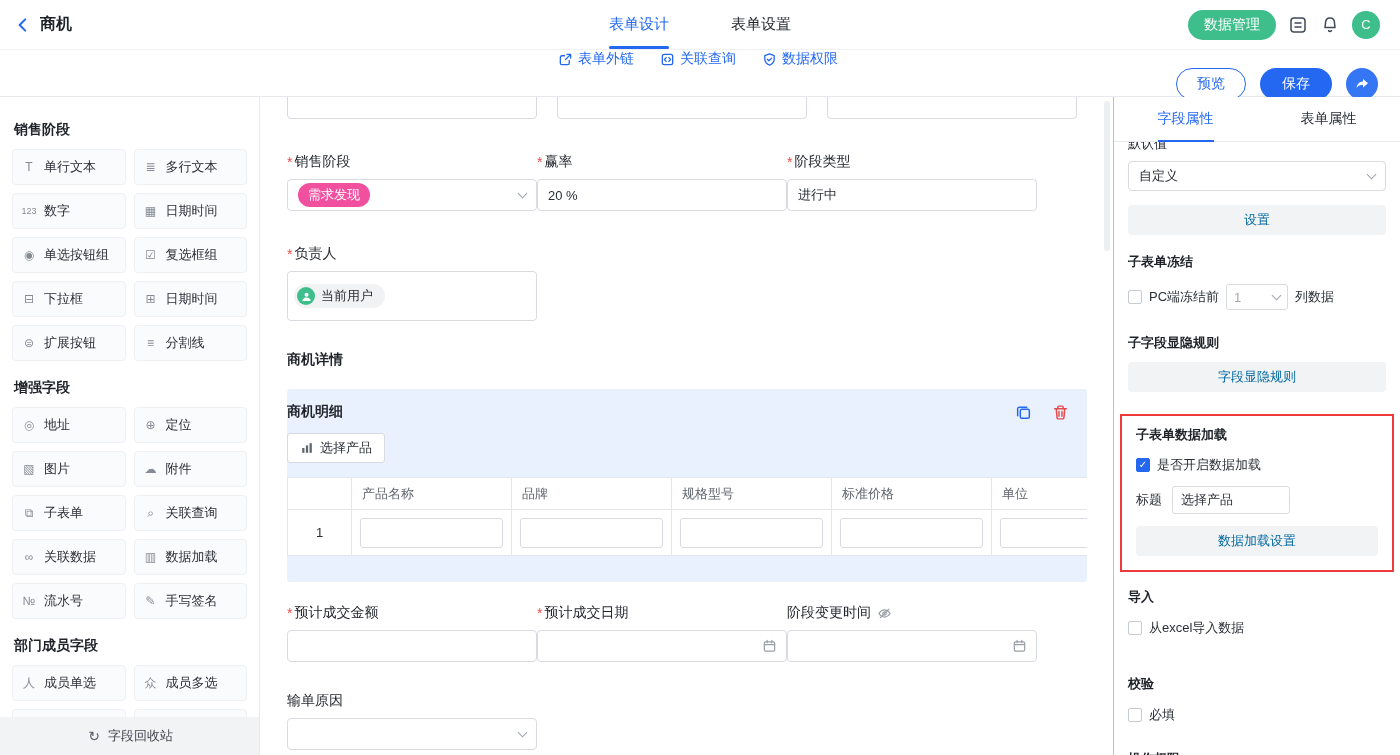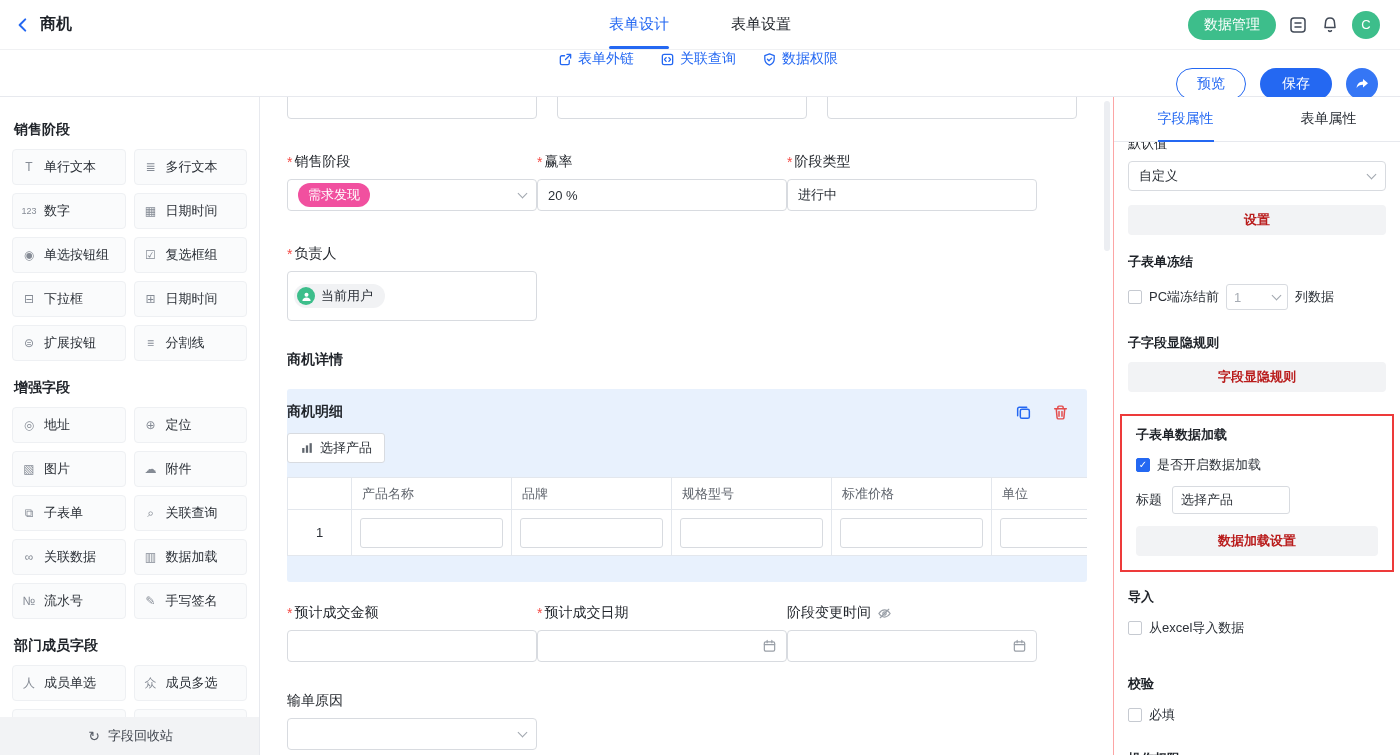--- a/index.html
+++ b/index.html
@@ -80,21 +80,21 @@
 
   
   .panel { width:287px; border-left:1px solid #fca5a5; flex-shrink:0; display:flex; flex-direction:column; background:#fff; }
   .p-tabs { height:45px; border-bottom:1px solid #e7e9ee; display:flex; flex-shrink:0; }
   .p-tab { flex:1; display:flex; align-items:center; justify-content:center; font-size:14px; color:#2a2f36; position:relative; cursor:pointer; }
   .p-tab.active { color:#2468F2; }
   .p-tab.active::after { content:""; position:absolute; left:50%; transform:translateX(-50%); bottom:-1px; width:56px; height:2px; background:#2468F2; }
   .p-body { flex:1; overflow:hidden; padding:0 14px; position:relative; }
   .p-clip { margin-top:-7px; font-size:13px; color:#1f2329; }
   .p-select { margin-top:8px; height:30px; border:1px solid #d8dbe0; border-radius:4px; display:flex; align-items:center; justify-content:space-between; padding:0 10px; font-size:13px; color:#2a2f36; cursor:pointer; background:#fff; }
-  .p-btn { margin-top:14px; height:30px; background:#f2f3f5; border:none; border-radius:4px; display:flex; align-items:center; justify-content:center; font-size:13px; color:#b91c1c; width:100%;font-weight:bold; }
+  .p-btn { margin-top:14px; height:30px; background:#f2f3f5; border:none; border-radius:4px; display:flex; align-items:center; justify-content:center; font-size:13px; color:#0369a1; width:100%; }
   .p-label { margin-top:18px; font-weight:700; font-size:13px; }
   .p-row { margin-top:13px; display:flex; align-items:center; gap:7px; font-size:13px; color:#2a2f36; }
   .cbx { width:14px; height:14px; border:1px solid #c6cad1; border-radius:2px; background:#fff; flex-shrink:0; cursor:pointer; }
   .cbx.checked { background:#2468F2; border-color:#2468F2; display:flex; align-items:center; justify-content:center; }
   .cbx.checked::after { content:"✓"; color:#fff; font-size:10px; line-height:1; }
   .mini-select { width:62px; height:26px; border:1px solid #d8dbe0; border-radius:3px; display:flex; align-items:center; justify-content:space-between; padding:0 7px; color:#a6abb3; font-size:13px; background:#fff; cursor:pointer; }
   .red-box { margin:22px -8px 0; border:2px solid #ED3A3A; border-radius:0; padding:10px 14px 14px; }
   .rb-title { font-weight:700; font-size:13px; }
   .rb-field-row { margin-top:12px; display:flex; align-items:center; gap:10px; font-size:13px; color:#2a2f36; }
   .rb-input { width:118px; height:28px; border:1px solid #d8dbe0; border-radius:3px; padding:0 8px; font-size:13px; color:#2a2f36; }

